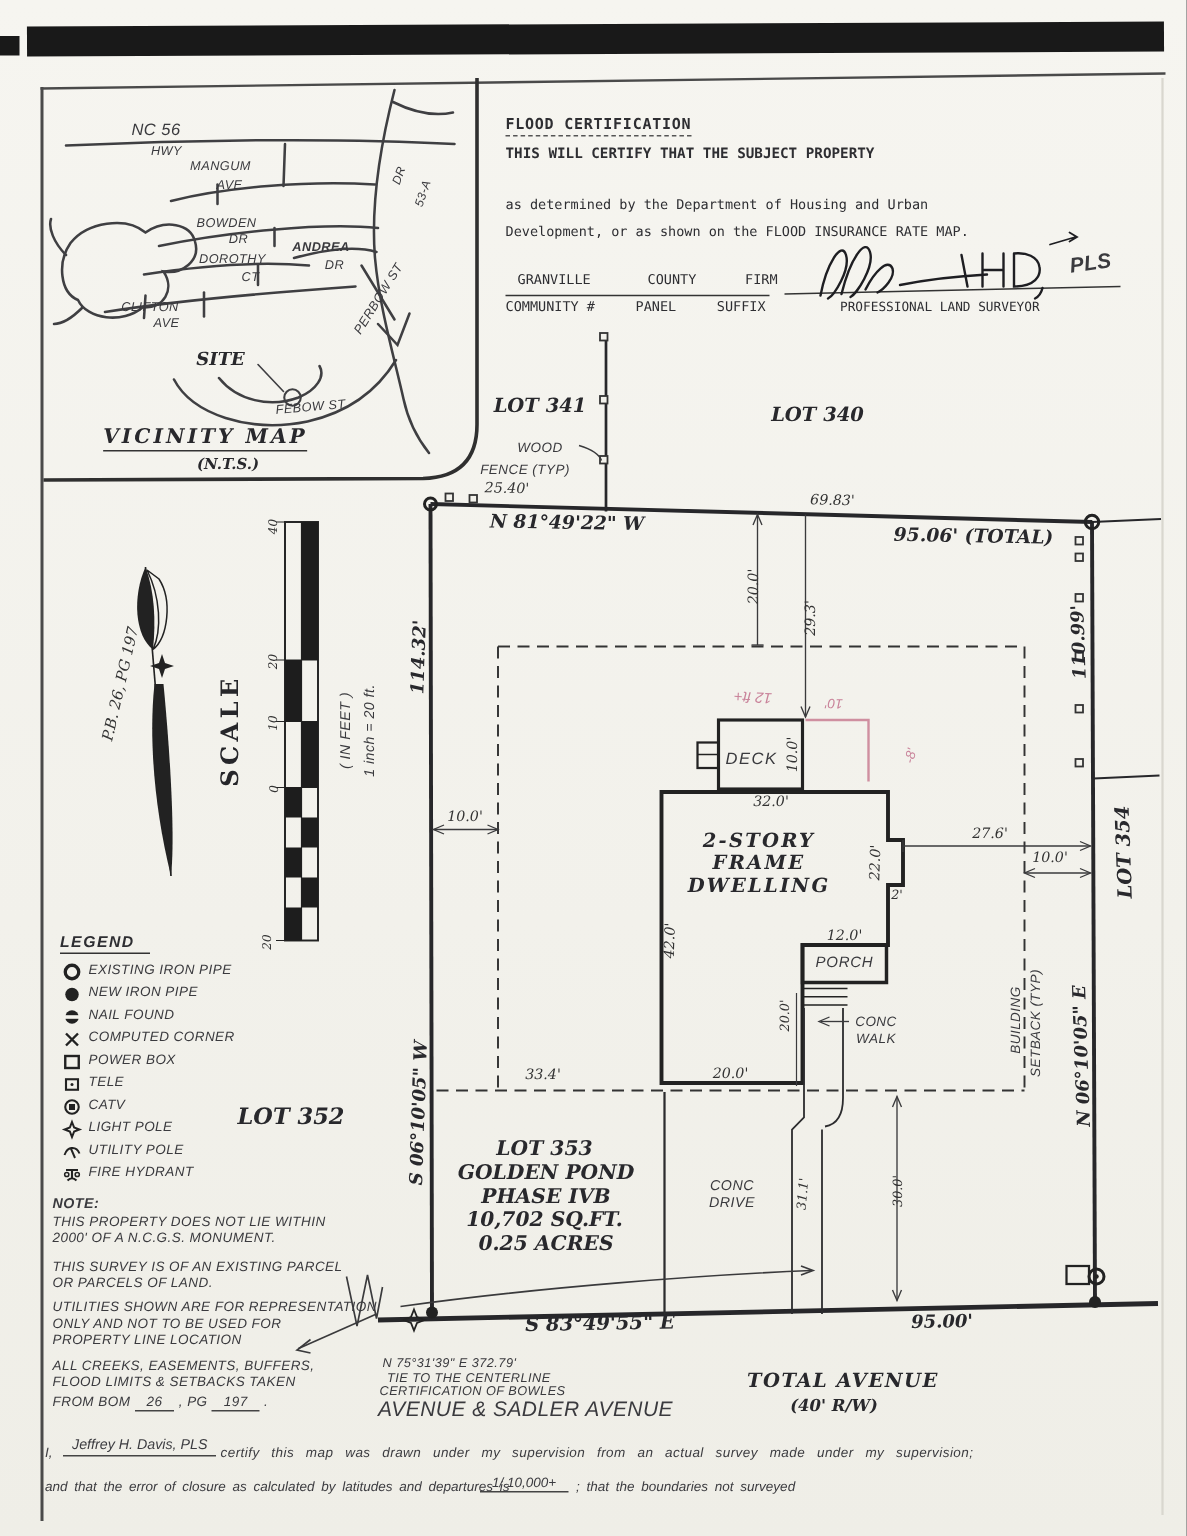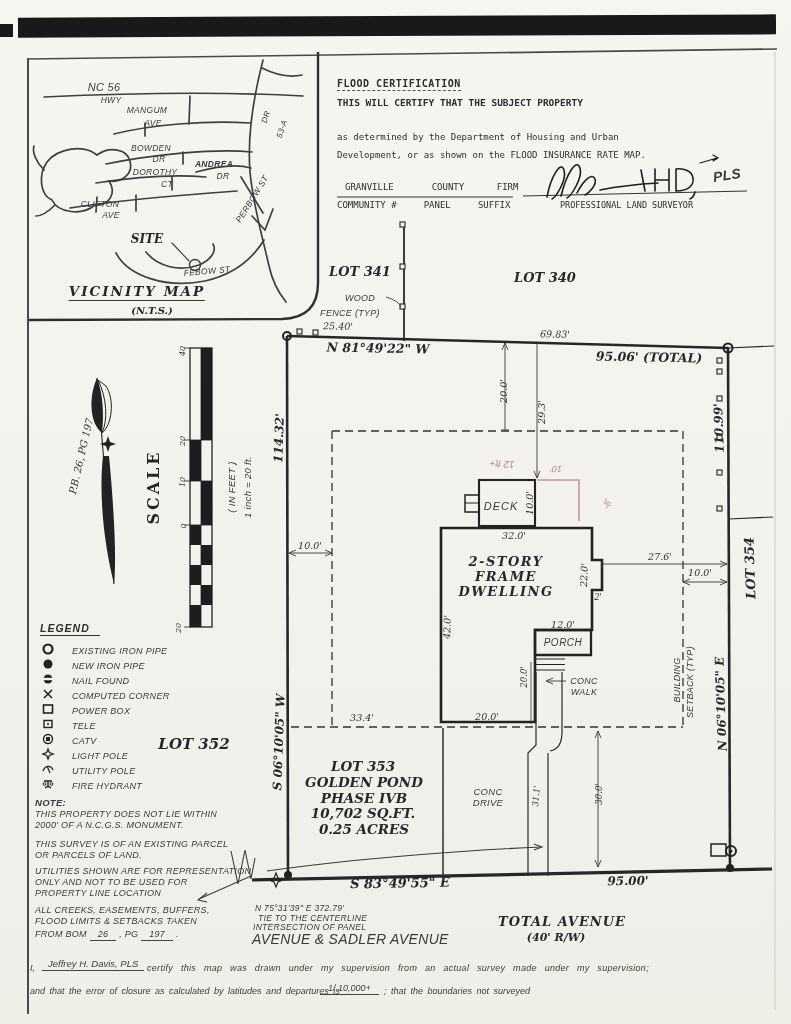--- a/index.html
+++ b/index.html
@@ -13,21 +13,21 @@
   .ser{font-family:"DejaVu Serif",serif;font-style:italic;font-weight:bold;color:#28282c;}
   .dim{font-family:"DejaVu Serif",serif;font-style:italic;font-size:9.5px;color:#333;}
   .mono{font-family:"DejaVu Sans Mono",monospace;font-size:9px;color:#2e2e32;}
   .cert{font-family:"Liberation Sans",sans-serif;font-style:italic;font-size:9px;color:#3c3c40;}
   .pre{white-space:pre;}
   .b{font-weight:bold;}
   .red{color:#c9839a;font-family:"Liberation Sans",sans-serif;font-style:italic;}
   .ul{border-bottom:1px solid #444;padding:0 8px 1px 8px;}
   .legend{position:absolute;left:40px;top:618px;}
   .legend-title{font-family:"Liberation Sans",sans-serif;font-style:italic;font-weight:bold;font-size:10.5px;color:#2e2e32;letter-spacing:1px;border-bottom:1.5px solid #333;display:inline-block;padding:0 10px 1px 0;margin-bottom:5px;}
-  .lrow{display:flex;align-items:flex-end;height:15px;gap:16px;}
+  .lrow{display:flex;align-items:flex-start;height:15px;gap:3px;}
   .lsym{width:16px;display:flex;justify-content:center;}
 </style>
 </head>
 <body>
 
 <div class="sheet">
 
   <div class="scanbar"></div>
   <div class="scannub"></div>
 
@@ -278,21 +278,21 @@
   <div class="lb ctr ser" style="left:363px;top:813px;font-size:13.5px">10,702 SQ.FT.</div>
   <div class="lb ctr ser" style="left:364px;top:829px;font-size:13.5px">0.25 ACRES</div>
   <div class="lb ctr hand" style="left:488px;top:791px;font-size:9.5px">CONC</div>
   <div class="lb ctr hand" style="left:488px;top:802px;font-size:9.5px">DRIVE</div>
   <div class="lb ctr dim" style="left:536px;top:796px;font-size:8.5px;transform:translate(-50%,-50%) rotate(-85deg)">31.1'</div>
   <div class="lb ctr dim" style="left:599px;top:794px;font-size:8.5px;transform:translate(-50%,-50%) rotate(-90deg)">30.0'</div>
   <div class="lb ctr ser" style="left:400px;top:883px;font-size:13px;transform:translate(-50%,-50%) rotate(-1deg)">S 83°49'55" E</div>
   <div class="lb ctr ser" style="left:628px;top:881px;font-size:12px;transform:translate(-50%,-50%) rotate(-1deg)">95.00'</div>
   <div class="lb hand" style="left:255px;top:903px;font-size:8.5px">N 75°31'39" E    372.79'</div>
   <div class="lb hand" style="left:258px;top:913px;font-size:8.5px">TIE TO THE CENTERLINE</div>
-  <div class="lb hand" style="left:253px;top:922px;font-size:8.5px">INTERSECTION OF PANEL</div>
+  <div class="lb hand" style="left:253px;top:922px;font-size:8.5px">CERTIFICATION OF BOWLES</div>
   <div class="lb hand" style="left:252px;top:931px;font-size:14px">AVENUE &amp; SADLER AVENUE</div>
   <div class="lb ctr ser" style="left:562px;top:921px;font-size:13px;letter-spacing:1px">TOTAL AVENUE</div>
   <div class="lb ctr ser" style="left:556px;top:937px;font-size:11px">(40' R/W)</div>
   <div class="lb ctr red" style="left:502px;top:464px;font-size:10px;transform:translate(-50%,-50%) rotate(183deg)">12 ft+</div>
   <div class="lb ctr red" style="left:556px;top:469px;font-size:9px;transform:translate(-50%,-50%) rotate(181deg)">10'</div>
   <div class="lb ctr red" style="left:607px;top:504px;font-size:9px;transform:translate(-50%,-50%) rotate(-75deg)">-8'</div>
 
   <div class="lb ctr dim" style="left:182px;top:351px;font-size:8px;transform:translate(-50%,-50%) rotate(-90deg)">40</div>
   <div class="lb ctr dim" style="left:182px;top:441px;font-size:8px;transform:translate(-50%,-50%) rotate(-90deg)">20</div>
   <div class="lb ctr dim" style="left:182px;top:482px;font-size:8px;transform:translate(-50%,-50%) rotate(-90deg)">10</div>

